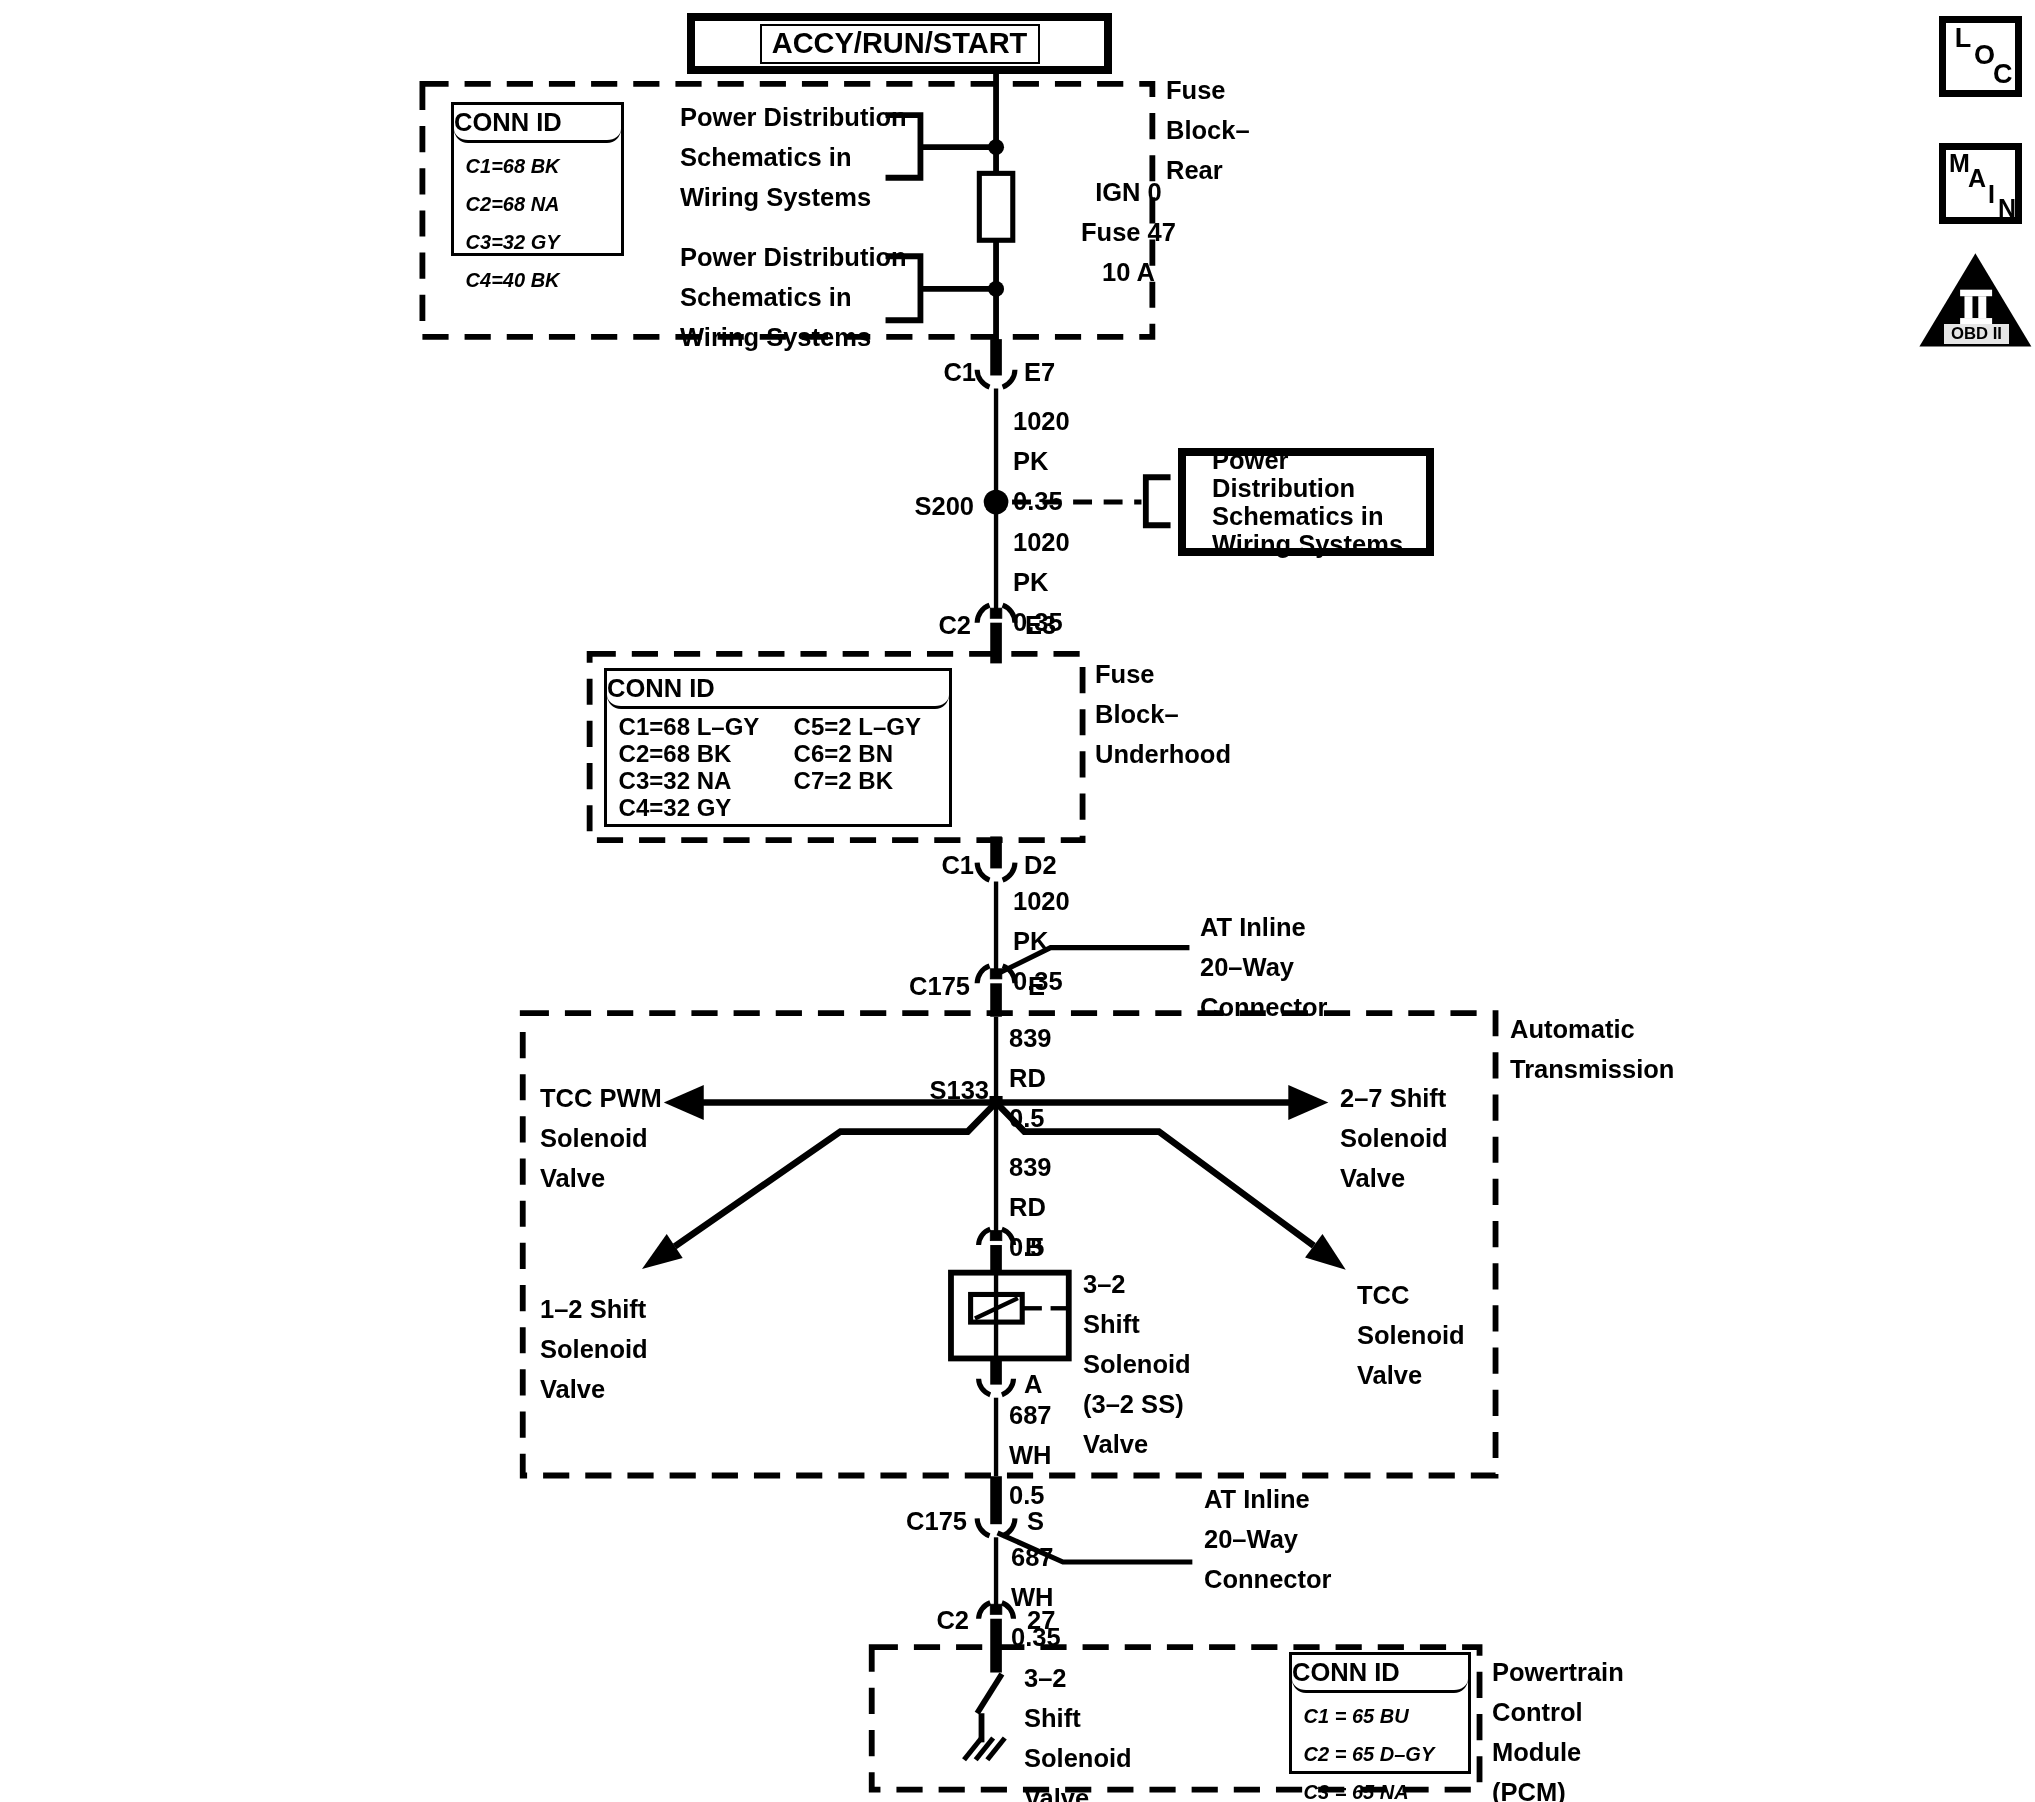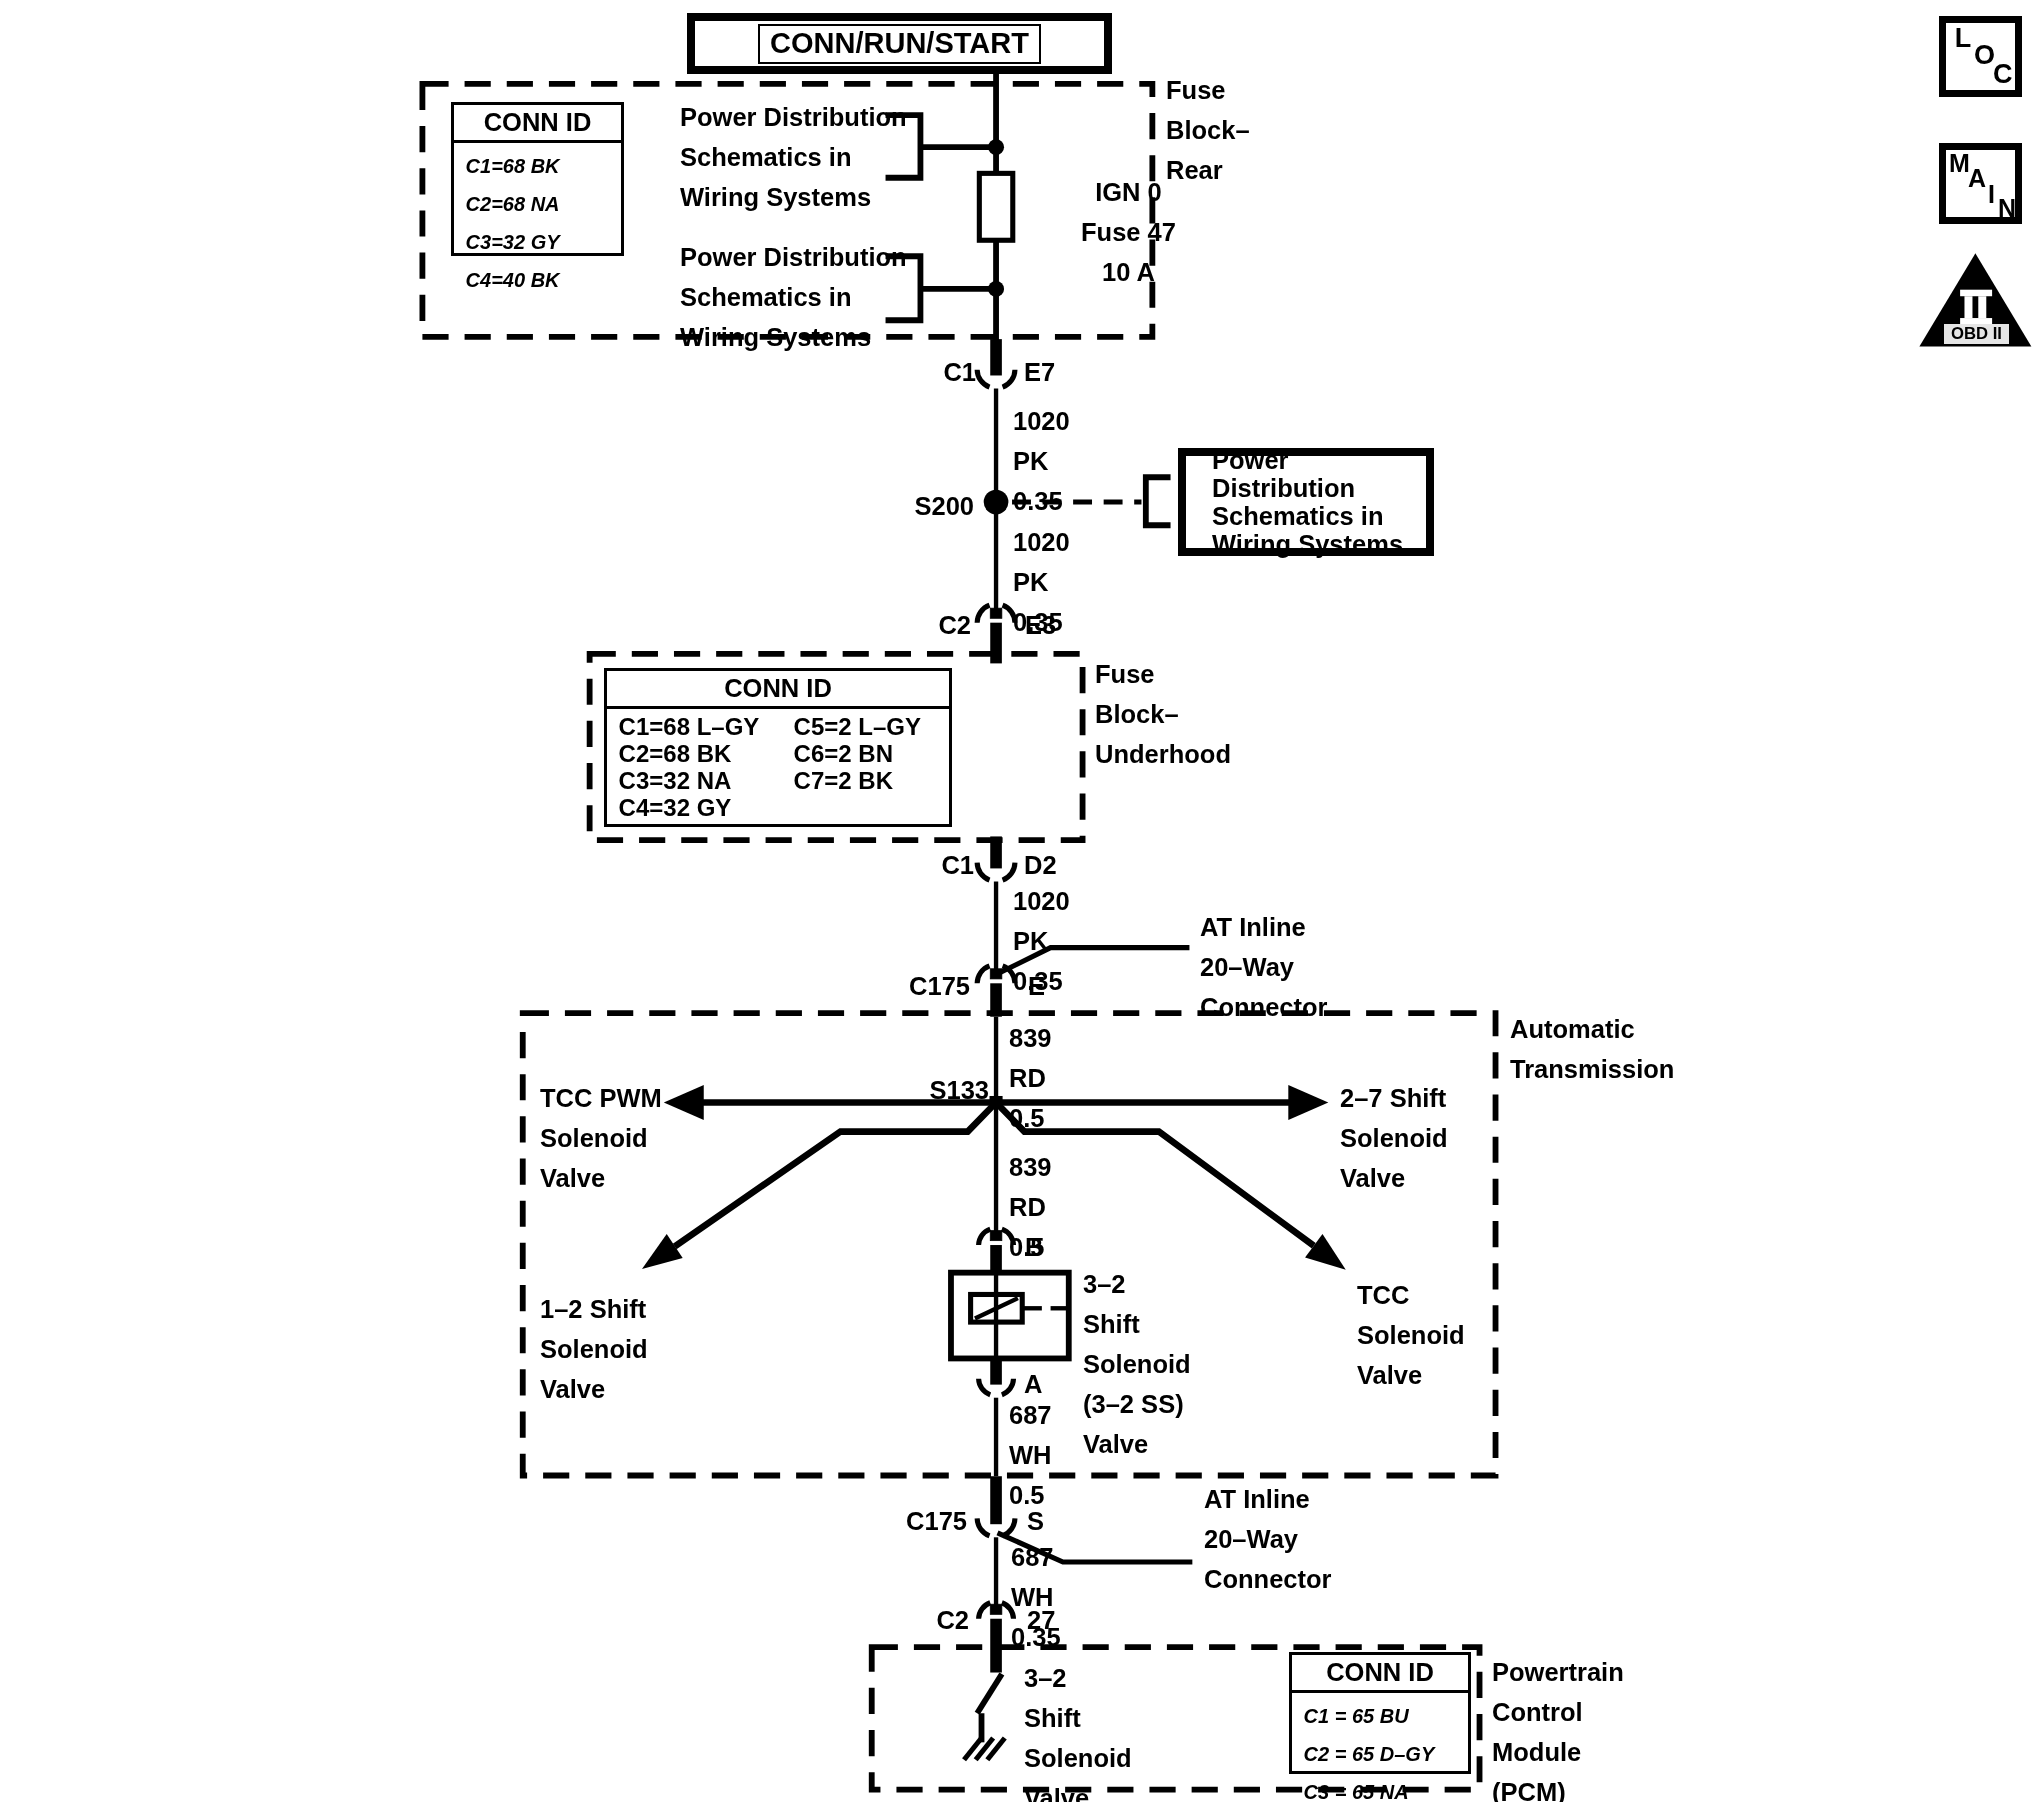--- a/index.html
+++ b/index.html
@@ -5,21 +5,21 @@
   html,body{margin:0;padding:0;background:#fff;}
   #canvas{position:relative;width:2035px;height:1803px;background:#ffffff;
     font-family:"Liberation Sans",sans-serif;font-weight:700;color:#000;overflow:hidden;}
   svg.layer{position:absolute;left:0;top:0;}
   .lbl{position:absolute;font-size:25.5px;line-height:40px;white-space:pre-line;}
   .ra{transform:translateX(-100%);text-align:right;}
   .title-box{position:absolute;left:687px;top:13px;width:425px;height:61px;
     border:8px solid #000;box-sizing:border-box;display:flex;align-items:center;justify-content:center;}
   .title-inner{border:2.9px solid #000;padding:1.5px 10.2px;font-size:29px;line-height:33px;}
   .connid{position:absolute;border:3.6px solid #000;box-sizing:border-box;background:#fff;}
-  .connid .hdr{border-bottom:3.6px solid #000;text-align:center;font-size:25.5px;line-height:35px;height:35px;}
+  .connid .hdr{border-bottom:3.6px solid #000;font-size:25.5px;line-height:35px;height:35px;border-radius:14px;}
   .connid .rows{padding:4.4px 0 0 11.6px;font-size:20px;line-height:38px;white-space:pre-line;font-style:italic;}
   .connid .cols{display:flex;}
   .connid .cols .col{white-space:pre-line;}
   .pd-box{position:absolute;left:1178px;top:448px;width:256px;height:108px;border:8px solid #000;
     box-sizing:border-box;display:flex;align-items:center;}
   .pd-box .lbl2{font-size:25.5px;line-height:28px;white-space:pre-line;padding-left:26px;}
   .badge{position:absolute;width:83px;height:81px;border:7.3px solid #000;box-sizing:border-box;background:#fff;}
   .badge span{position:absolute;font-size:27px;line-height:27px;}
   .obd-text{position:absolute;left:1944px;top:324px;width:65px;height:20.4px;background:#e5e5e5;
     display:flex;align-items:center;justify-content:center;font-size:16.7px;}
@@ -160,21 +160,21 @@
         <polygon points="2717,348 2640,476 2794,476" fill="#000" stroke="none"></polygon>
         <rect x="2696" y="398" width="44" height="9" fill="#fff" stroke="none"></rect>
         <rect x="2702" y="407" width="11" height="30" fill="#fff" stroke="none"></rect>
         <rect x="2721" y="407" width="11" height="30" fill="#fff" stroke="none"></rect>
         <rect x="2696" y="437" width="44" height="9" fill="#fff" stroke="none"></rect>
       </g>
     </g>
   </svg>
 
   <div class="title-box">
-    <div class="title-inner">CONN/RUN/START</div>
+    <div class="title-inner">ACCY/RUN/START</div>
   </div>
 
   <div class="badge" style="left:1939px;top:16px;">
     <span style="left:8.7px;top:1.5px;">L</span>
     <span style="left:28px;top:19px;">O</span>
     <span style="left:47px;top:38px;">C</span>
   </div>
   <div class="badge" style="left:1939px;top:143px;">
     <span style="left:2.9px;top:0px;font-size:25px;">M</span>
     <span style="left:22px;top:14.5px;font-size:25px;">A</span>

